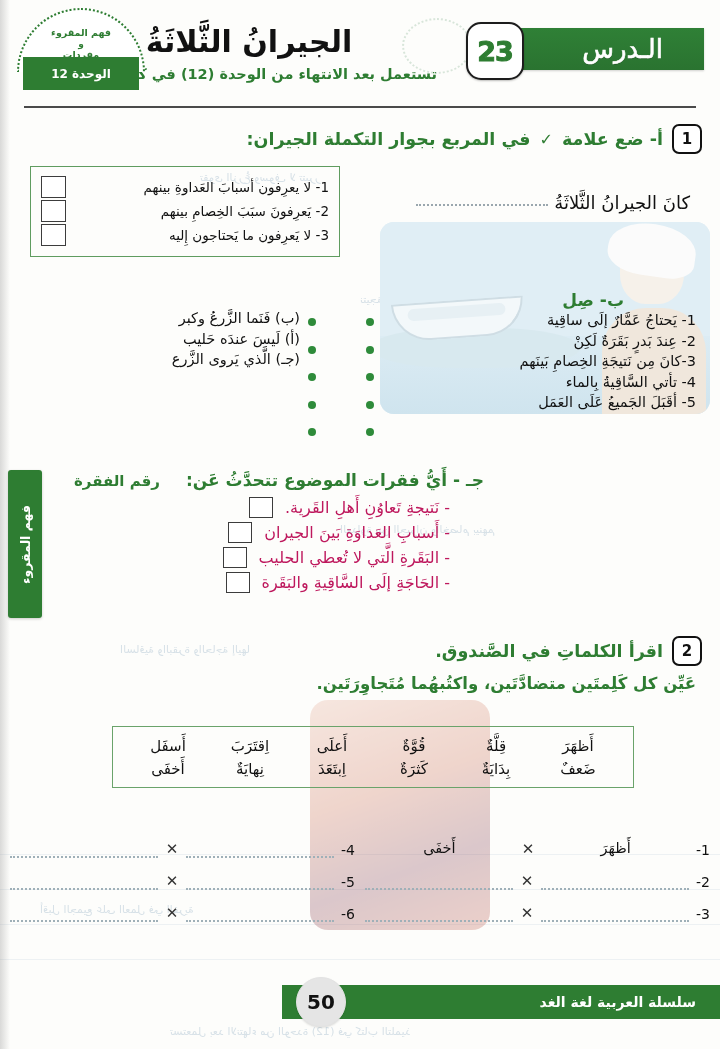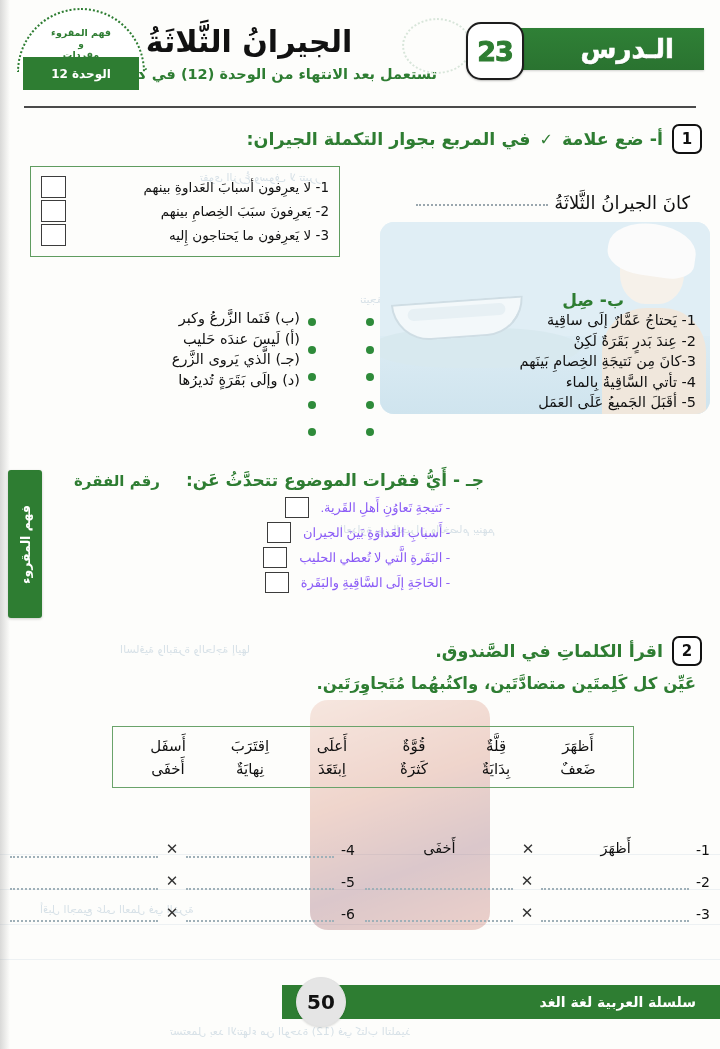--- a/index.html
+++ b/index.html
@@ -48,24 +48,24 @@
   .lesson-banner{
     position:absolute;top:28px;right:16px;
     width:218px;height:42px;
     background:#2e7d32;
     background:linear-gradient(180deg,#2f8036 0%,#2a7330 100%);
     display:flex;align-items:center;justify-content:flex-start;
     box-shadow:0 1px 2px rgba(0,0,0,.18);
   }
   .lesson-banner .word{
     color:#ffffff;
-    font-size:26px;font-weight:bold;
+    font-size:26px;font-weight:normal;
     letter-spacing:2px;
     -webkit-text-stroke:.6px #ffffff;
-    margin-right:30px;
+    margin-right:41px;
     text-shadow:0 1px 0 rgba(0,0,0,.25);
   }
   .lesson-num{
     position:absolute;top:22px;right:196px;
     width:54px;height:54px;
     background:#ffffff;
     border:2.5px solid #1d1d1d;
     border-radius:15px;
     display:flex;align-items:center;justify-content:center;
     box-shadow:0 1px 2px rgba(0,0,0,.25);
@@ -270,21 +270,21 @@
   .qc-head .a{font-size:17px;color:#2e7d32;white-space:nowrap;}
   .qc-head .b{font-size:15px;color:#2e7d32;white-space:nowrap;}
   .qc-list{
     position:absolute;top:497px;right:270px;
     direction:rtl;
   }
   .qc-row{
     display:flex;align-items:center;direction:rtl;gap:12px;
     margin-bottom:4px;
   }
-  .qc-row .lbl{font-size:13px;color:#8b5cf6;white-space:nowrap;font-family:Liberation Serif, serif;}
+  .qc-row .lbl{font-size:16px;color:#be185d;white-space:nowrap;}
   .qc-row .chk{width:22px;height:19px;}
 
   
   .side-tab{
     position:absolute;top:470px;left:8px;
     width:34px;height:148px;
     background:#2e7d32;
     border-radius:3px;
     box-shadow:0 1px 3px rgba(0,0,0,.2);
     display:flex;align-items:center;justify-content:center;
@@ -488,21 +488,20 @@
     <div class="dot"></div>
     <div class="dot"></div>
     <div class="dot"></div>
     <div class="dot"></div>
   </div>
 
   <div class="connect-left">
     <div>(ب) فَنَما الزَّرعُ وكبر</div>
     <div>(أ) لَيسَ عندَه حَليب</div>
     <div>(جـ) الَّذي يَروى الزَّرع</div>
-    <div>(د) وإلَى بَقَرَةٍ تُديرُها</div>
   </div>
 
   <div class="qc-head">
     <div class="a">جـ - أَيُّ فقرات الموضوع تتحدَّثُ عَن:</div>
     <div class="b">رقم الفقرة</div>
   </div>
   <div class="qc-list">
     <div class="qc-row">
       <div class="lbl">- نَتيجةِ تَعاوُنِ أَهلِ القَرية.</div>
       <div class="chk"></div>

